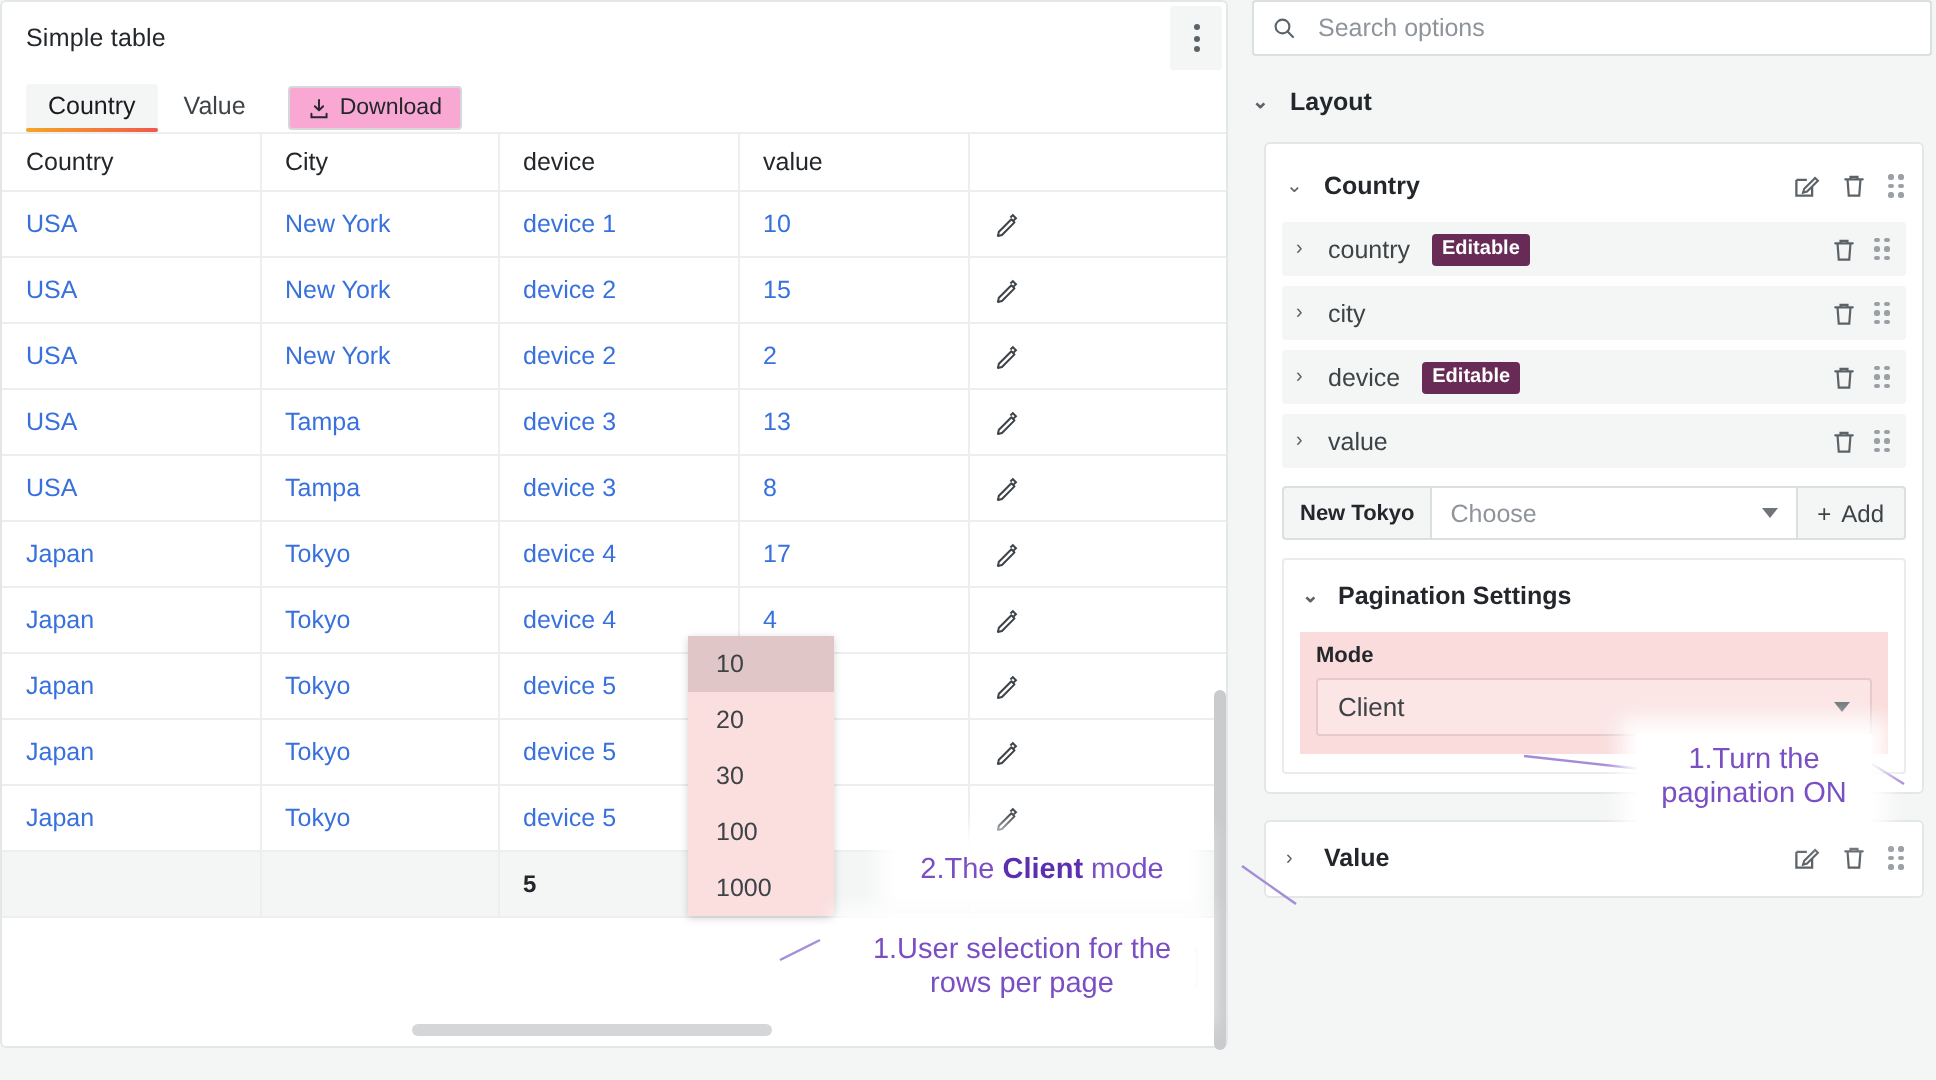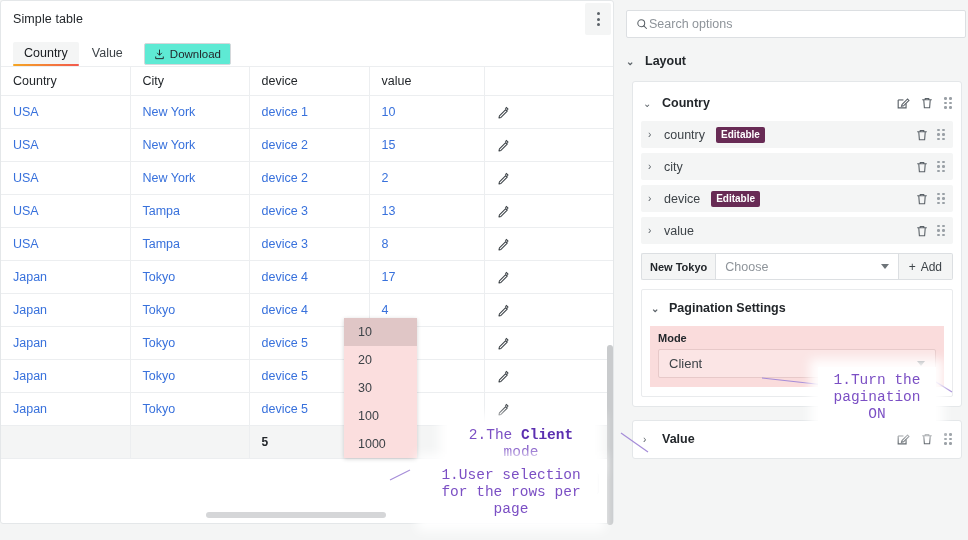--- a/index.html
+++ b/index.html
@@ -49,21 +49,21 @@
   .tab.active { background: #f4f5f5; color: #181b1f; font-weight: normal; }
   .tab.active::after {
     content: ""; position: absolute; left: 0; right: 0; bottom: 0;
     height: 2.5px; background: linear-gradient(90deg,#f5a623 0%,#f2584d 100%);
     border-radius: 2px;
   }
   .dl-btn {
     margin-left: 8px; margin-bottom: 1px;
     display: flex; align-items: center; gap: 5px;
     padding: 4px 9px; font-size: 11.5px; color: #23272b;
-    background: #5eead4; border: 1px solid #d4d8db; border-radius: 2px;
+    background: #f9a8d4; border: 1px solid #d4d8db; border-radius: 2px;
     cursor: pointer; height: 22px;
   }
   .dl-ico { width: 11px; height: 11px; display: block; }
 
   
   .tbl-wrap { position: relative; padding: 0; }
   table.grid { width: 100%; border-collapse: collapse; table-layout: fixed; }
   table.grid th, table.grid td {
     text-align: left; font-size: 12.5px; font-weight: normal;
     border-bottom: 1px solid #eceef0;
@@ -122,23 +122,23 @@
     width: 180px; height: 6px; background: #d5d6d8; border-radius: 3px;
   }
 
   
   .panel-right {
     position: absolute; left: 620px; top: 0;
     width: 348px; height: 540px; background: #f4f5f5;
     overflow: hidden;
   }
   .search-box {
-    margin: 10px 0 0 6px; width: 340px; height: 28px;
+    margin: 0 0 0 6px; width: 340px; height: 28px;
     background: #fff; border: 1px solid #dcdfe2; border-radius: 2px;
-    display: flex; align-items: center; padding: 0 9px; gap: 1px;
+    display: flex; align-items: center; padding: 0 9px; gap: 11px;
   }
   .search-input {
     border: none; outline: none; font-size: 12.5px; color: #23272b;
     flex: 1; background: transparent; font-family: "Liberation Sans", sans-serif;
   }
   .search-input::placeholder { color: #8e949a; }
   .seg {
     margin: 9px 0 0 6px; width: 340px; height: 27px;
     display: flex; background: #fff;
     border: 1px solid #dcdfe2; border-radius: 2px; overflow: hidden;
@@ -244,21 +244,21 @@
     position: absolute; left: 607px; top: 345px;
     width: 6px; height: 180px; background: #c9cbcd; border-radius: 3px;
     z-index: 5;
   }
 
   
   .ann {
     position: absolute; background: #ffffff; z-index: 60;
     color: #7b4fc4; font-size: 14.5px; line-height: 1.18;
     text-align: center; padding: 5px 8px;
-    font-family: Liberation Mono, monospace;
+    font-family: Liberation Sans, sans-serif;
     box-shadow: 0 0 10px 8px rgba(255,255,255,0.95);
   }
   .ann b { color: #5b2fb0; font-weight: bold; }
   .ann-1 { left: 818px; top: 367px; width: 118px; }
   .ann-2 { left: 447px; top: 422px; width: 148px; }
   .ann-3 { left: 425px; top: 462px; width: 172px; }
   svg.leader { position: absolute; left: 0; top: 0; width: 968px; height: 540px; z-index: 55; pointer-events: none; }
 </style>
 </head>
 <body>

